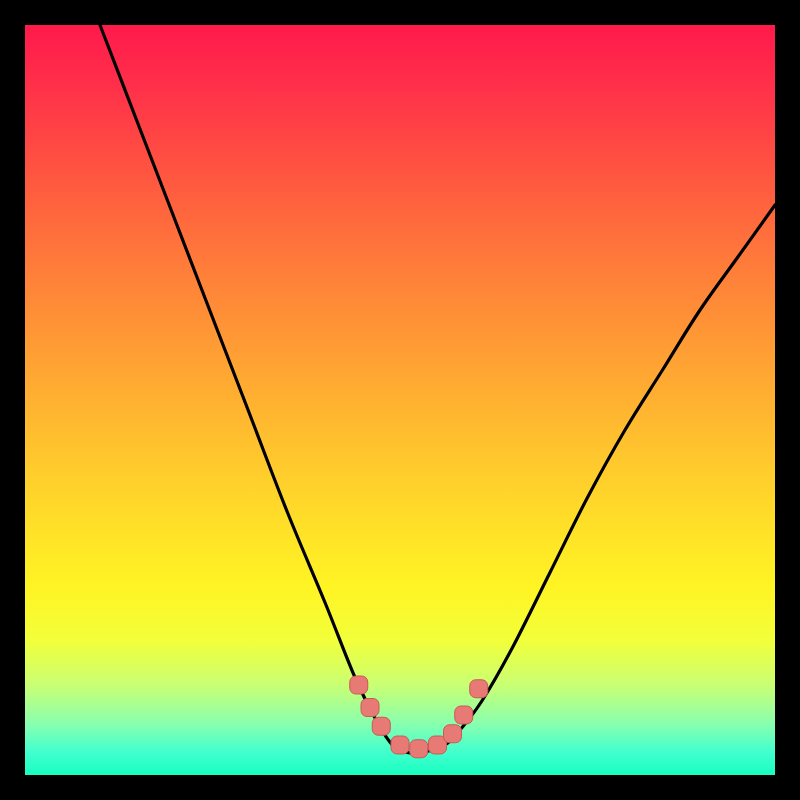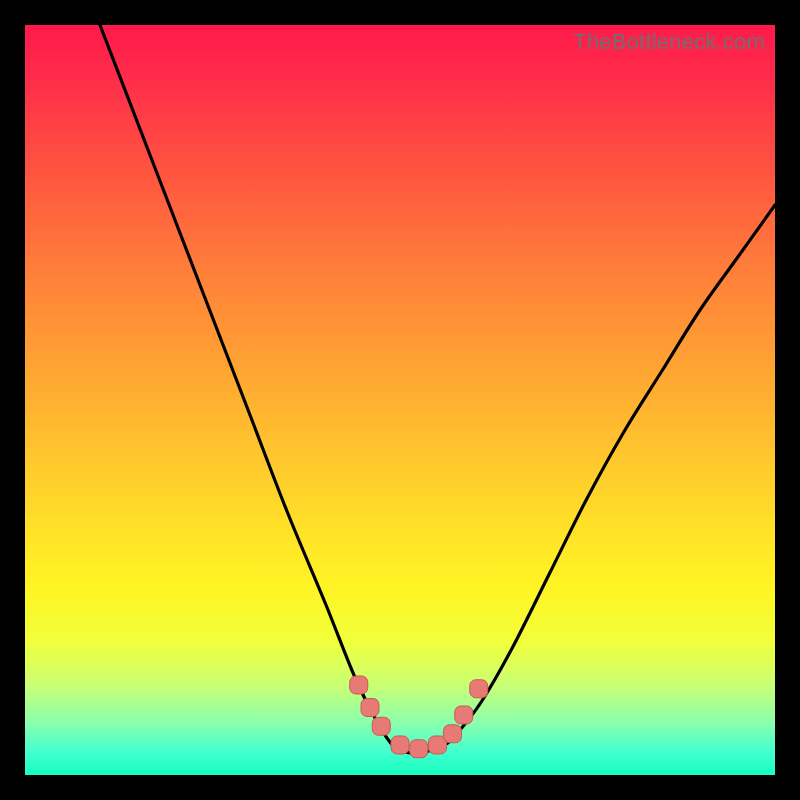--- a/index.html
+++ b/index.html
@@ -58,21 +58,20 @@
     user-select: none;
   }
 </style>
 </head>
 <body>
 
 <div class="frame">
 
   <div class="plot">
 
-    <div class="watermark">TheBottleneck.com</div>
 
     <svg viewBox="0 0 750 750">
       <g>
         <path id="curve-path" fill="none" stroke="#000000" stroke-width="3.2" stroke-linecap="round" stroke-linejoin="round" d="M 75,0 C 81.75,17.55 99,62.4 112.5,97.5 C 126,132.6 136.5,159.9 150,195 C 163.5,230.1 174,257.4 187.5,292.5 C 201,327.6 211.5,354.9 225,390 C 238.5,425.1 249,453.75 262.5,487.5 C 276,521.25 287.85,547.8 300,577.5 C 312.15,607.2 320.55,630.9 330,652.5 C 339.45,674.1 345.75,685.35 352.5,697.5 C 359.25,709.65 362.1,714.6 367.5,720 C 372.9,725.4 377.1,726.15 382.5,727.5 C 387.9,728.85 390.75,728.85 397.5,727.5 C 404.25,726.15 413.25000000000006,724.05 420.00000000000006,720 C 426.75000000000006,715.95 428.24999999999994,713.1 434.99999999999994,705 C 441.74999999999994,696.9 448.05,689.85 457.5,675 C 466.95,660.15 475.35,645.45 487.5,622.5 C 499.65,599.55 511.5,574.5 525,547.5 C 538.5,520.5 549,498.15 562.5,472.5 C 576,446.85 586.5,427.95 600,405 C 613.5,382.05 624,366.6 637.5,345 C 651,323.4 661.5,305.25 675,285 C 688.5,264.75 699,251.4 712.5,232.5 C 726,213.6 743.25,189.45 750,180"></path>
       </g>
       <g id="markers-group">
           <rect x="324.75" y="651" width="18" height="18" rx="6" ry="6" fill="#e77a75" stroke="#c95a55" stroke-width="1"></rect>
           <rect x="336" y="673.5" width="18" height="18" rx="6" ry="6" fill="#e77a75" stroke="#c95a55" stroke-width="1"></rect>
           <rect x="347.25" y="692.25" width="18" height="18" rx="6" ry="6" fill="#e77a75" stroke="#c95a55" stroke-width="1"></rect>
           <rect x="366" y="711" width="18" height="18" rx="6" ry="6" fill="#e77a75" stroke="#c95a55" stroke-width="1"></rect>

